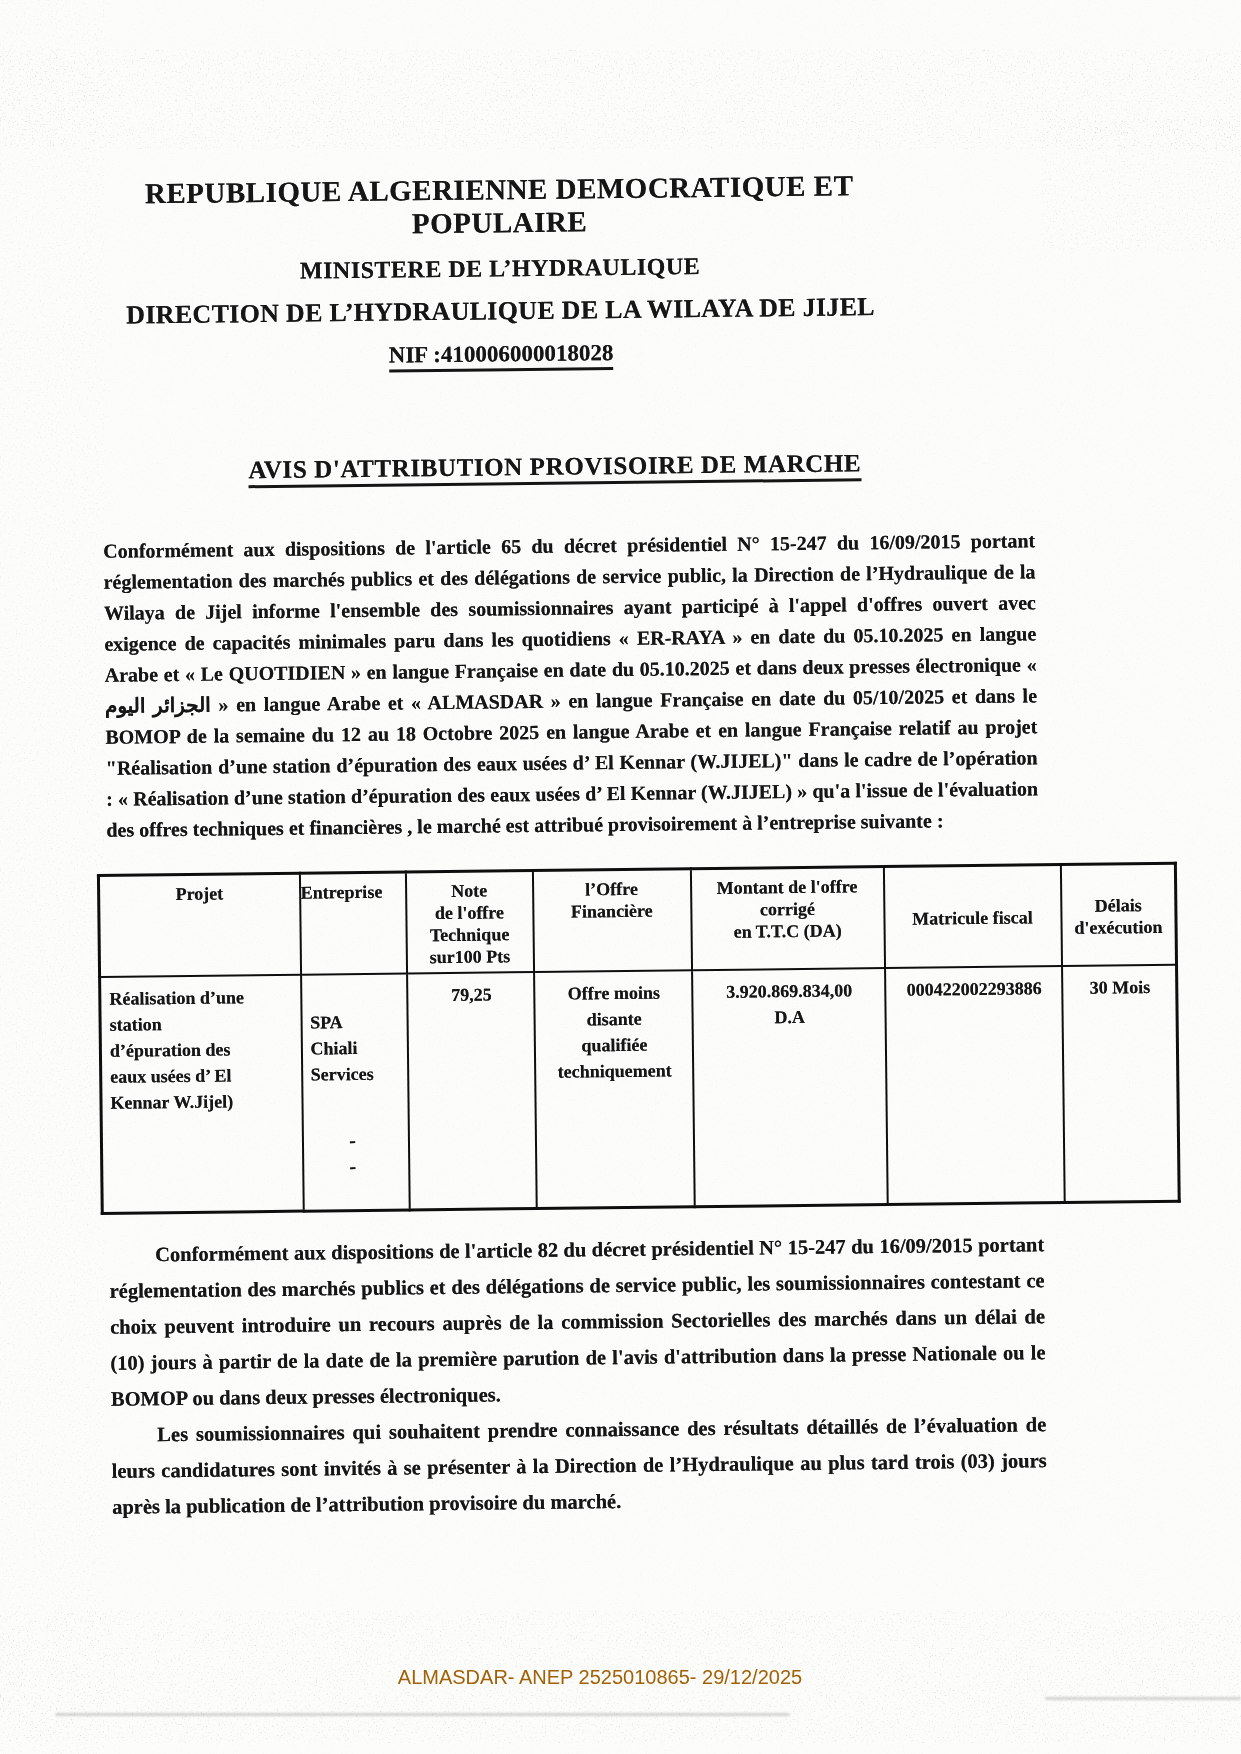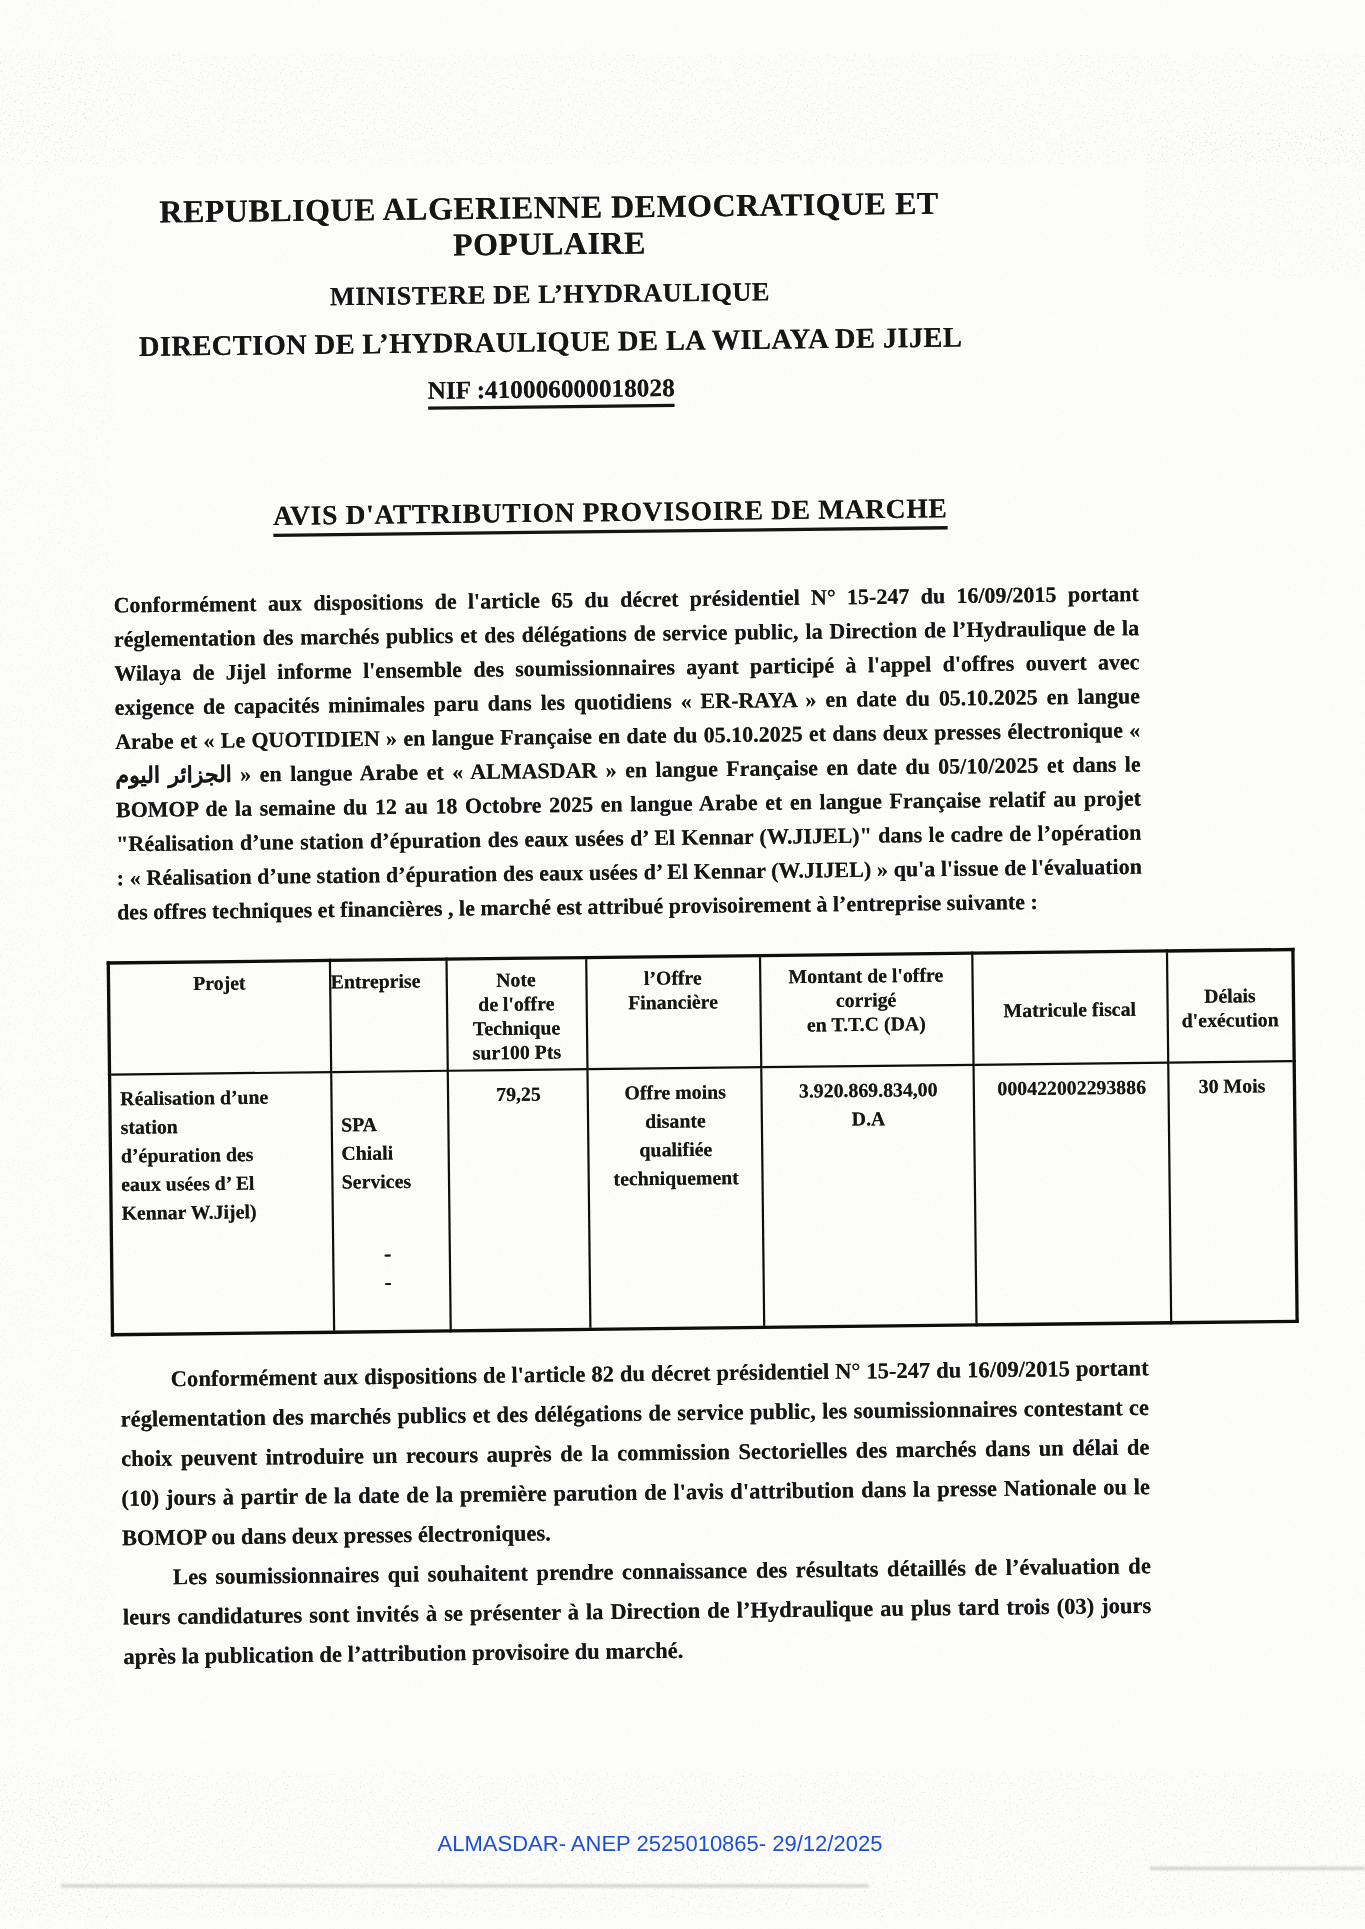--- a/index.html
+++ b/index.html
@@ -67,21 +67,21 @@
     padding: 8px 6px 4px 8px;
     height: 132px;
     text-align: center;
   }
   table.award td.left { text-align: left; }
   .dashes { margin-top: 14px; text-align: center; letter-spacing: 28px; padding-left: 20px; font-size: 20px; }
   .footer-line {
     position: absolute; top: 1666px; left: 0; width: 1200px;
     text-align: center; z-index: 1;
     font-family: "Liberation Sans", sans-serif;
-    font-size: 20px; font-weight: 400; color: #1d4ed8;
+    font-size: 20px; font-weight: 400; color: #a16207;
   }
   .streak {
     position: absolute; z-index: 0; background: #8a8a8a;
     height: 3px; opacity: 0.35; filter: blur(1px); border-radius: 2px;
   }
 </style>
 </head>
 <body>
 
 <svg class="noise-svg" width="1241" height="1754" aria-hidden="true">

